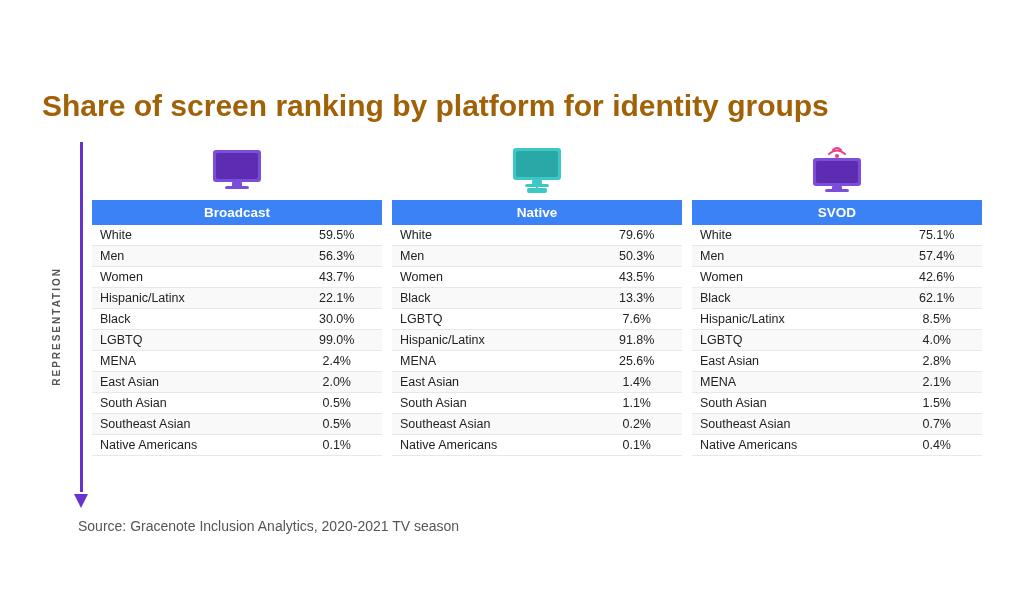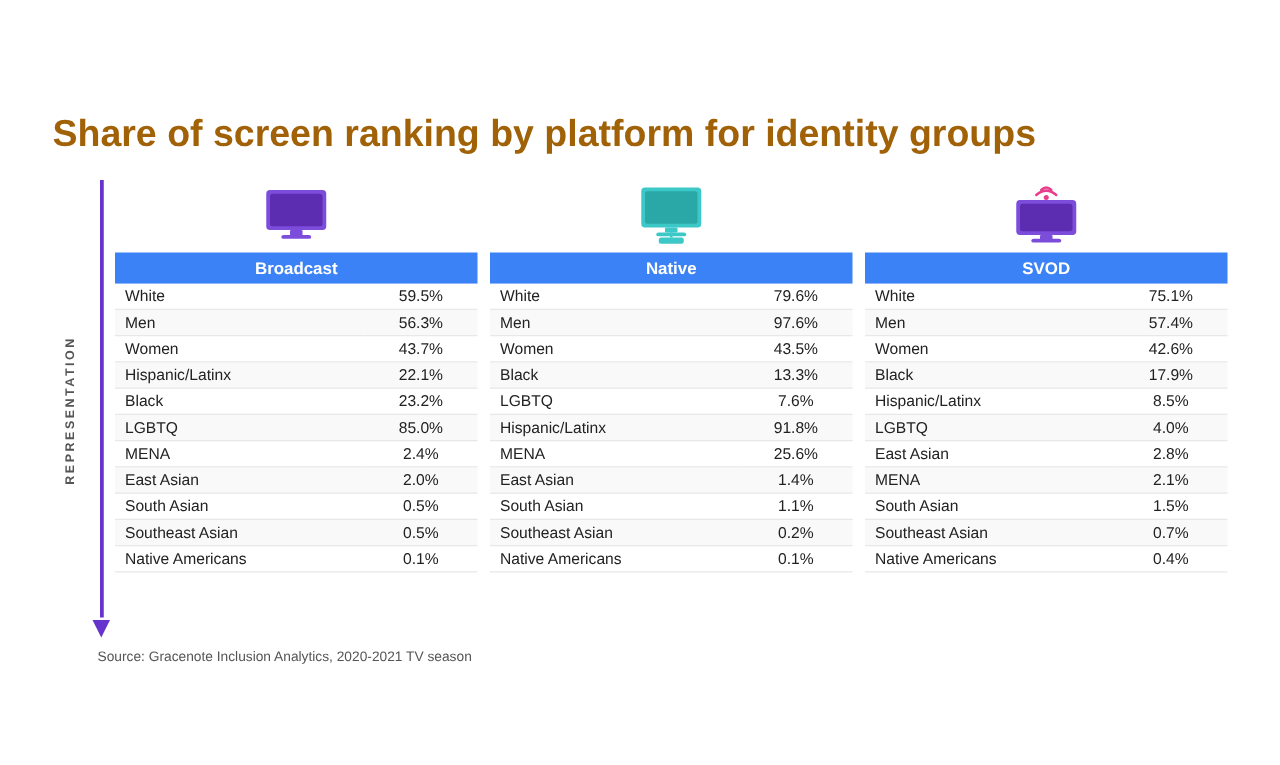--- a/index.html
+++ b/index.html
@@ -111,21 +111,21 @@
       text-align: center;
       font-weight: 400;
     }
     table tr:nth-child(even) td {
       background: #f9f9f9;
     }
     table tr:nth-child(odd) td {
       background: #ffffff;
     }
     .source {
-      font-size: 11px;
+      font-size: 14px;
       color: #555;
       margin-top: 8px;
       margin-left: 36px;
     }
   </style>
 </head>
 <body>
 
 <div class="container">
   <h1 class="title">Share of screen ranking by platform for identity groups</h1>
@@ -170,25 +170,25 @@
               <tr>
                 <td>Women</td>
                 <td>43.7%</td>
               </tr>
               <tr>
                 <td>Hispanic/Latinx</td>
                 <td>22.1%</td>
               </tr>
               <tr>
                 <td>Black</td>
-                <td>23.2%</td>
+                <td>30.0%</td>
               </tr>
               <tr>
                 <td>LGBTQ</td>
-                <td>85.0%</td>
+                <td>99.0%</td>
               </tr>
               <tr>
                 <td>MENA</td>
                 <td>2.4%</td>
               </tr>
               <tr>
                 <td>East Asian</td>
                 <td>2.0%</td>
               </tr>
               <tr>
@@ -227,21 +227,21 @@
                 <th colspan="2">Native</th>
               </tr>
             </thead>
             <tbody>
               <tr>
                 <td>White</td>
                 <td>79.6%</td>
               </tr>
               <tr>
                 <td>Men</td>
-                <td>97.6%</td>
+                <td>50.3%</td>
               </tr>
               <tr>
                 <td>Women</td>
                 <td>43.5%</td>
               </tr>
               <tr>
                 <td>Black</td>
                 <td>13.3%</td>
               </tr>
               <tr>
@@ -304,21 +304,21 @@
               <tr>
                 <td>Men</td>
                 <td>57.4%</td>
               </tr>
               <tr>
                 <td>Women</td>
                 <td>42.6%</td>
               </tr>
               <tr>
                 <td>Black</td>
-                <td>17.9%</td>
+                <td>62.1%</td>
               </tr>
               <tr>
                 <td>Hispanic/Latinx</td>
                 <td>8.5%</td>
               </tr>
               <tr>
                 <td>LGBTQ</td>
                 <td>4.0%</td>
               </tr>
               <tr>

